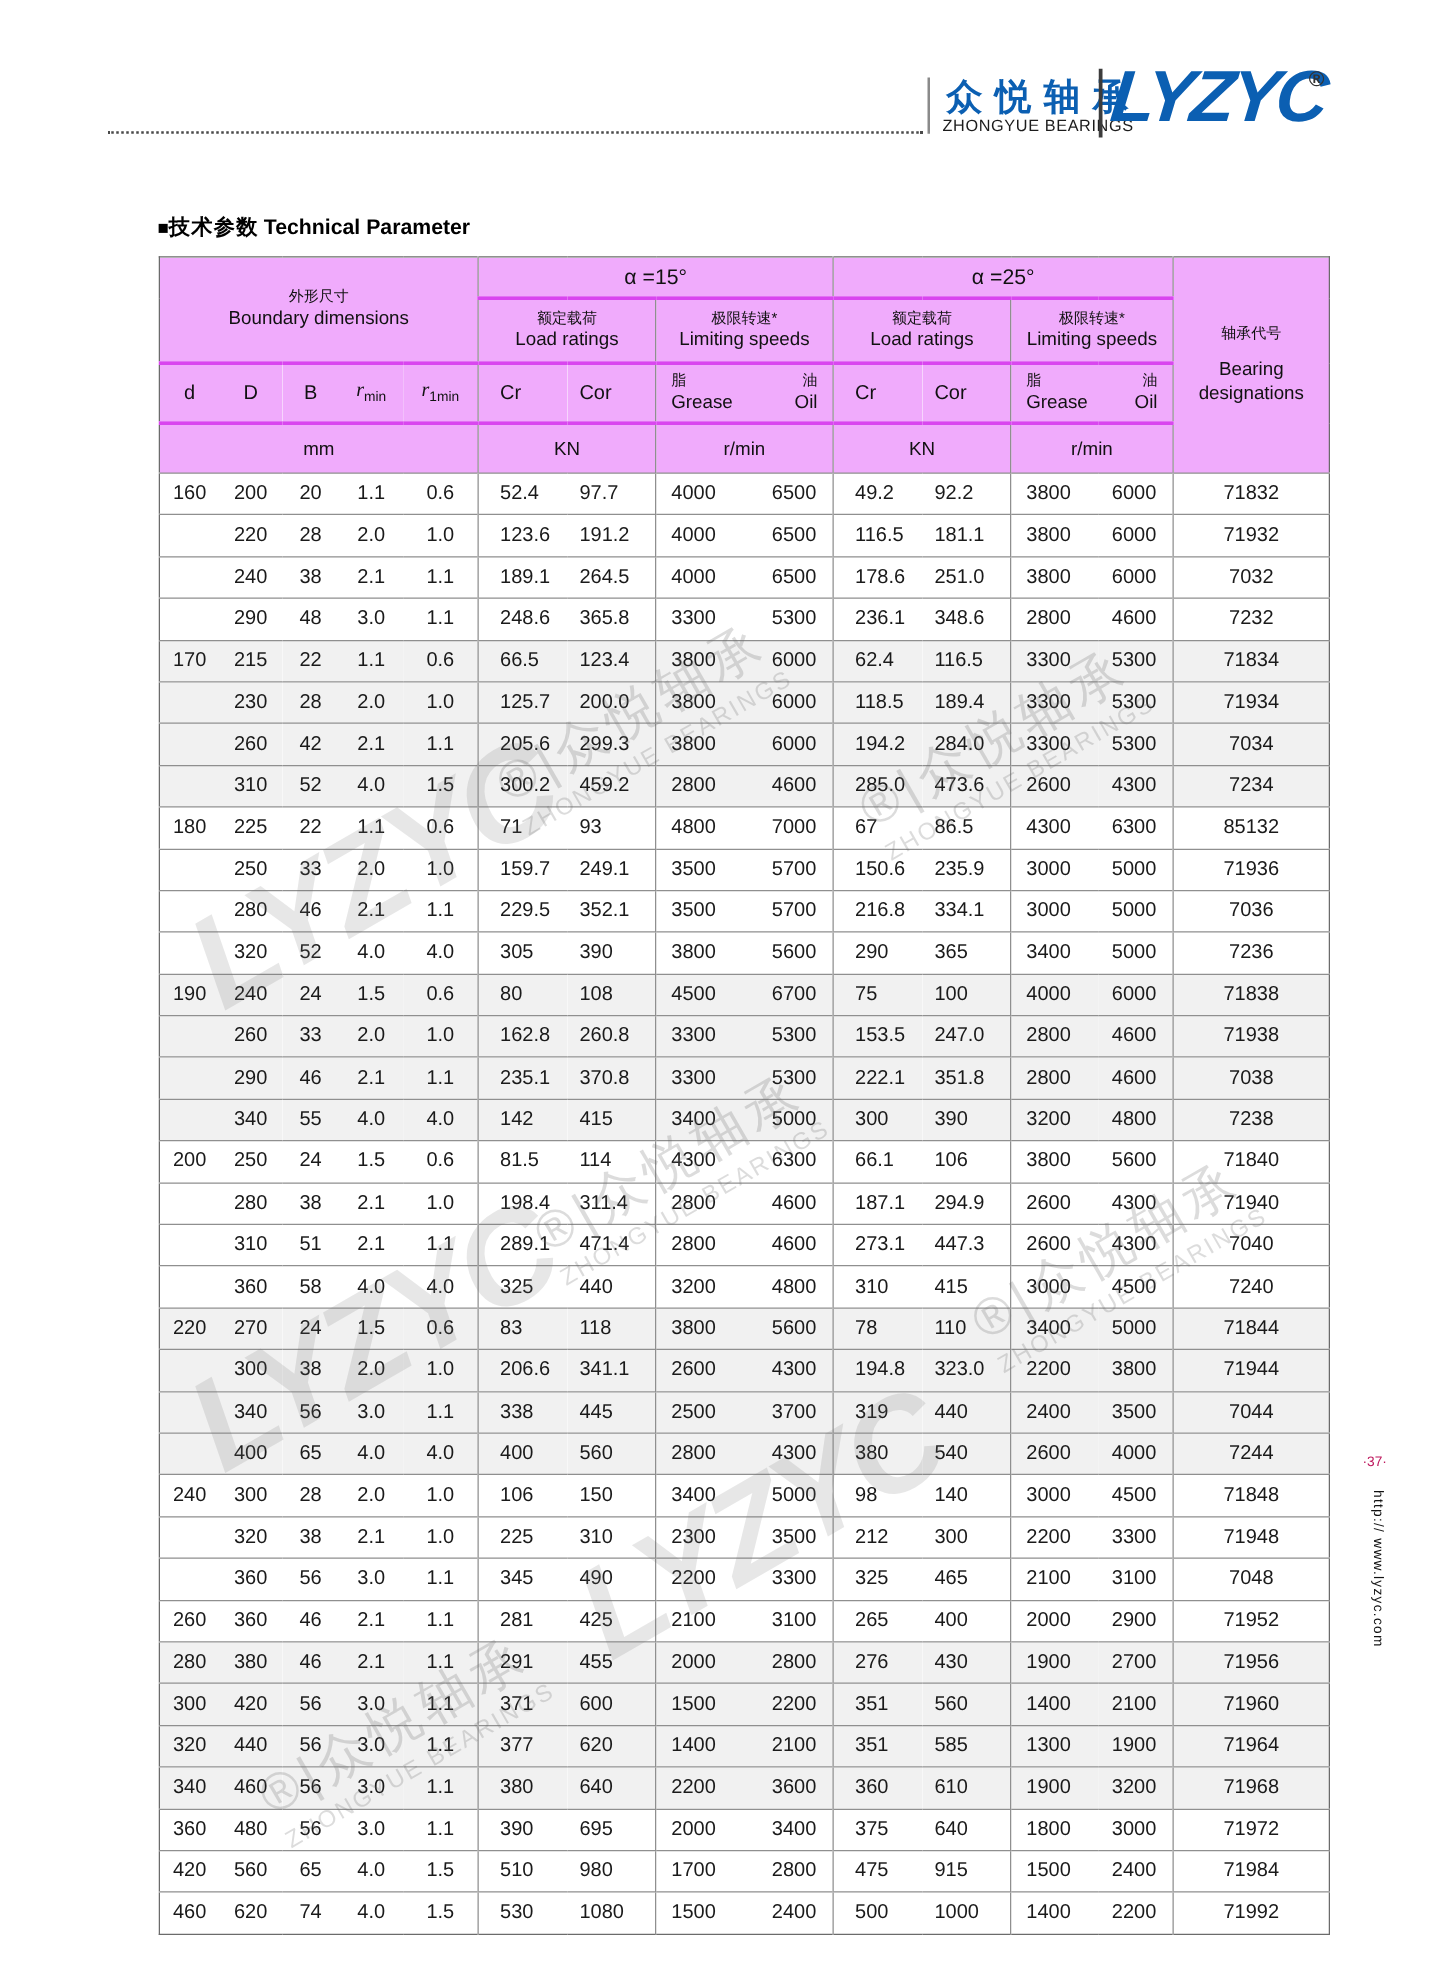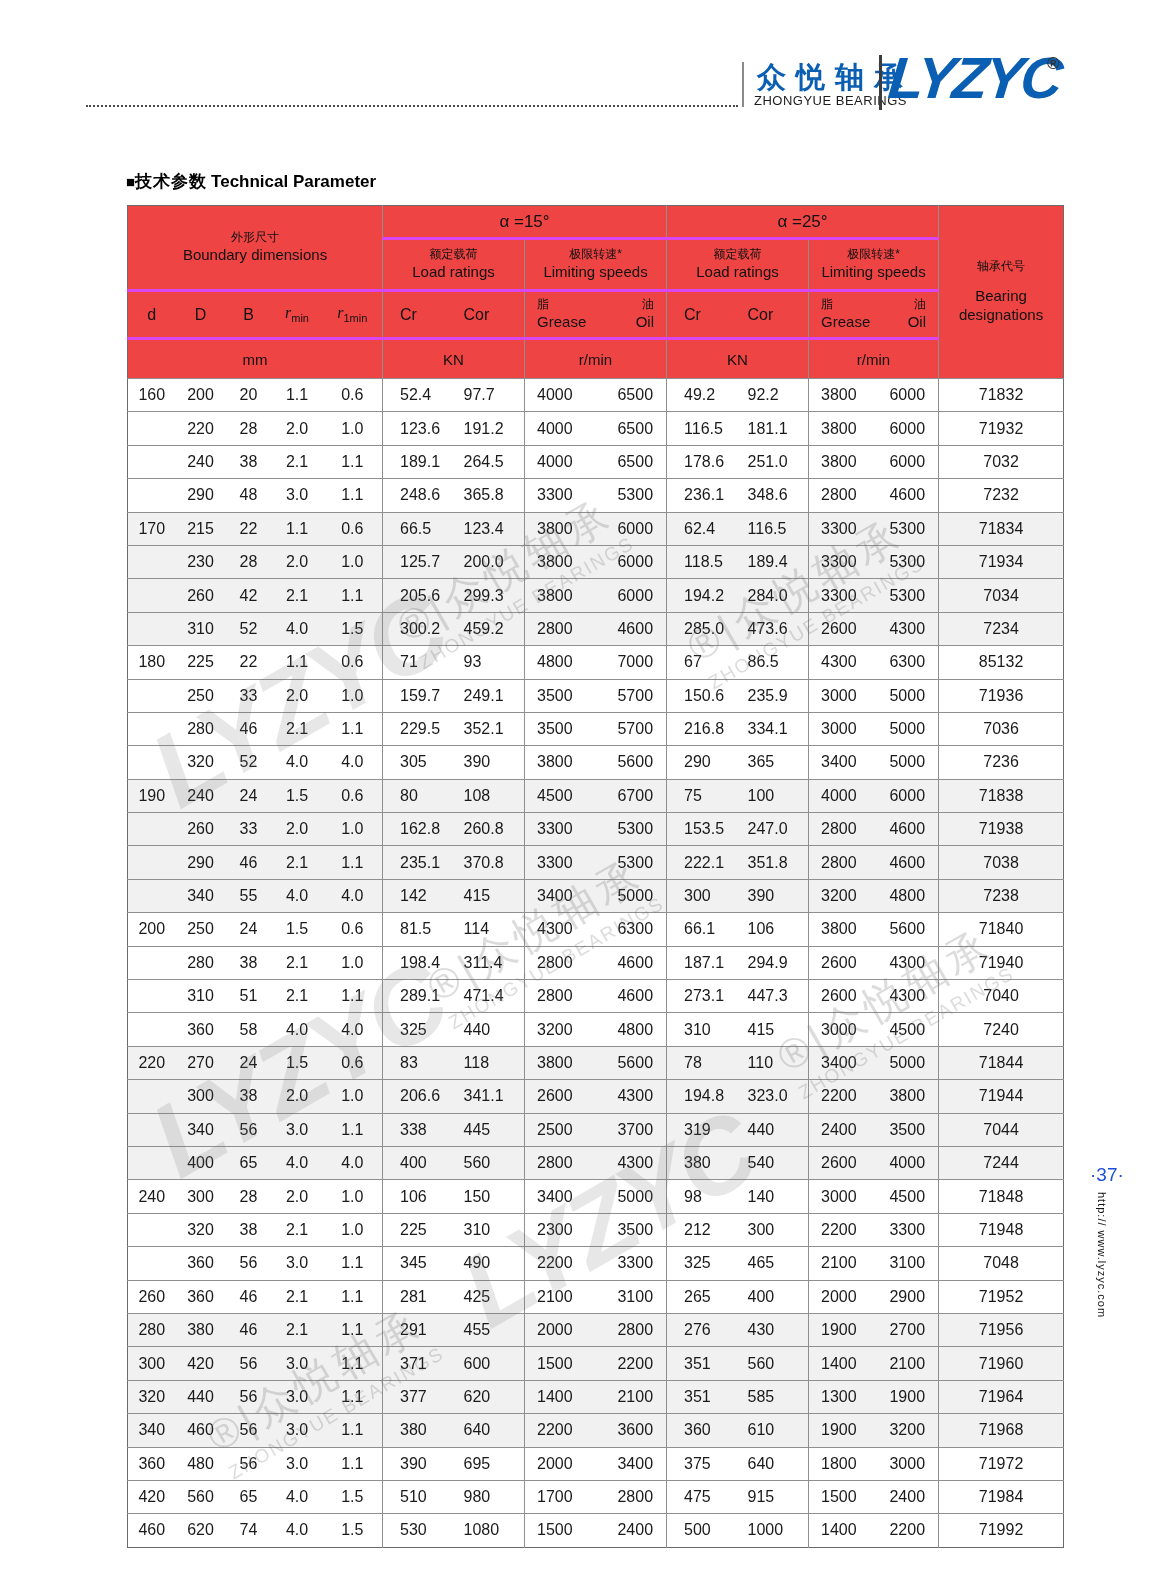--- a/index.html
+++ b/index.html
@@ -19,28 +19,28 @@
   .logo-en { position:absolute; left:889px; top:44px; font-size:58px; font-weight:900;
     font-style:italic; color:#0b5fb2; letter-spacing:-3px; transform:skewX(-6deg);
     white-space:nowrap; }
   .logo-reg { position:absolute; left:1047px; top:54px; font-size:17px; font-weight:700; color:#333; }
   
   .section-title { position:absolute; left:126px; top:170px; font-size:17px; color:#000; white-space:nowrap; }
   .st-marker { font-size:15px; }
   .st-cn { font-weight:700; letter-spacing:1px; }
   .st-en { font-weight:700; margin-left:4px; }
   
-  .page-num { position:absolute; left:1090px; top:1164px; font-size:19px; color:#1d4ed8; }
+  .page-num { position:absolute; left:1090px; top:1164px; font-size:11px; color:#be185d; }
   .side-url { position:absolute; left:1096px; top:1192px; writing-mode:vertical-rl;
     font-size:11px; color:#111; letter-spacing:1px; }
   
   .table-wrap { position:absolute; left:127px; top:205px; }
   table { border-collapse:collapse; table-layout:fixed; width:936px; border:1.5px solid #6b6b6b; }
   th, td { padding:0; font-weight:400; overflow:hidden; }
-  thead th { background:#ef4444; vertical-align:middle; }
+  thead th { background:#f0abfc; vertical-align:middle; }
   thead tr.h2 th, thead tr.h3 th, thead tr.h4 th { border-top:3px solid #d946ef;margin-top:36px; }
   tbody td { border-top:1px solid #8f8f8f; height:32.4px; font-size:16px; color:#1a1a1a;
     vertical-align:middle; background:#fff; }
   tr.band td { background:#f1f1f1; }
   .gl { border-left:1px solid #8f8f8f; }
   tr.h1 { height:33px; } tr.h2 { height:52px; } tr.h3 { height:48px; } tr.h4 { height:40px; }
   .h-cn { font-size:12px; line-height:1.3; }
   .h-en { font-size:15px; line-height:1.25; }
   .th-alpha { font-size:17px; font-weight:400; }
   .th-bearing .h-cn { margin-bottom:12px; }

